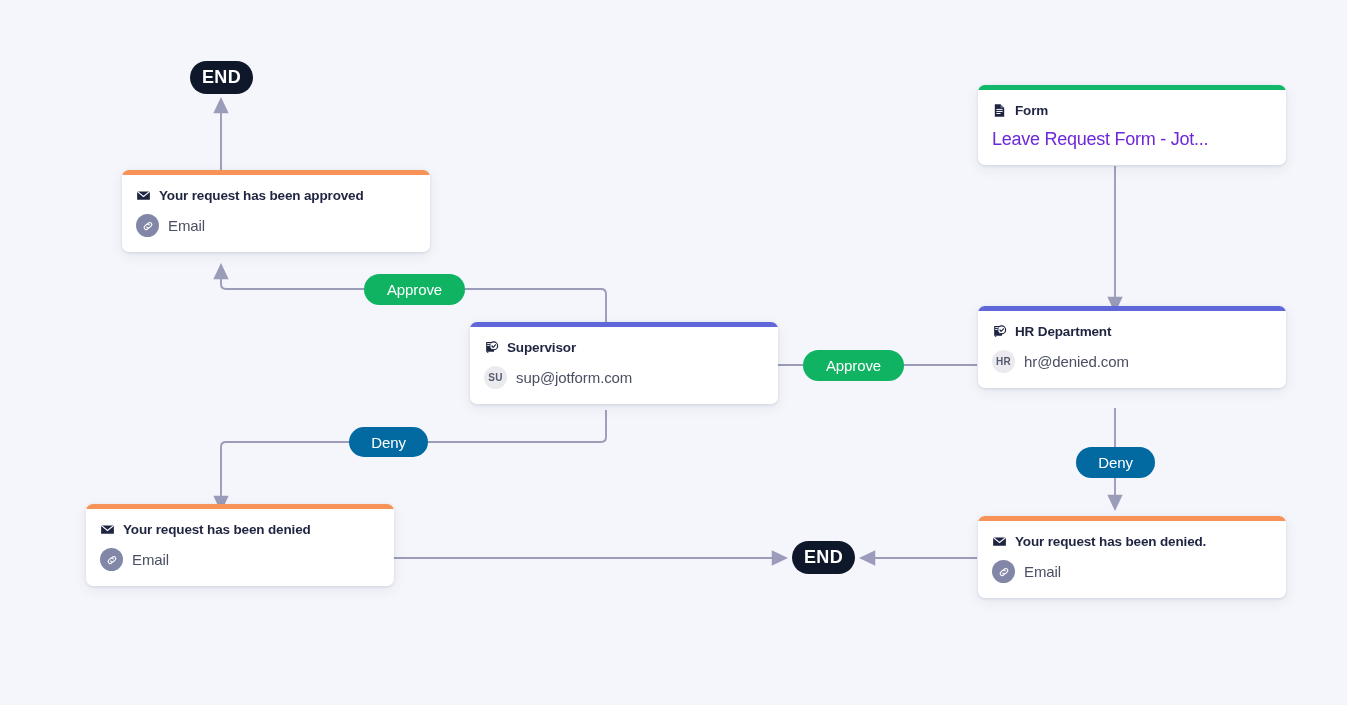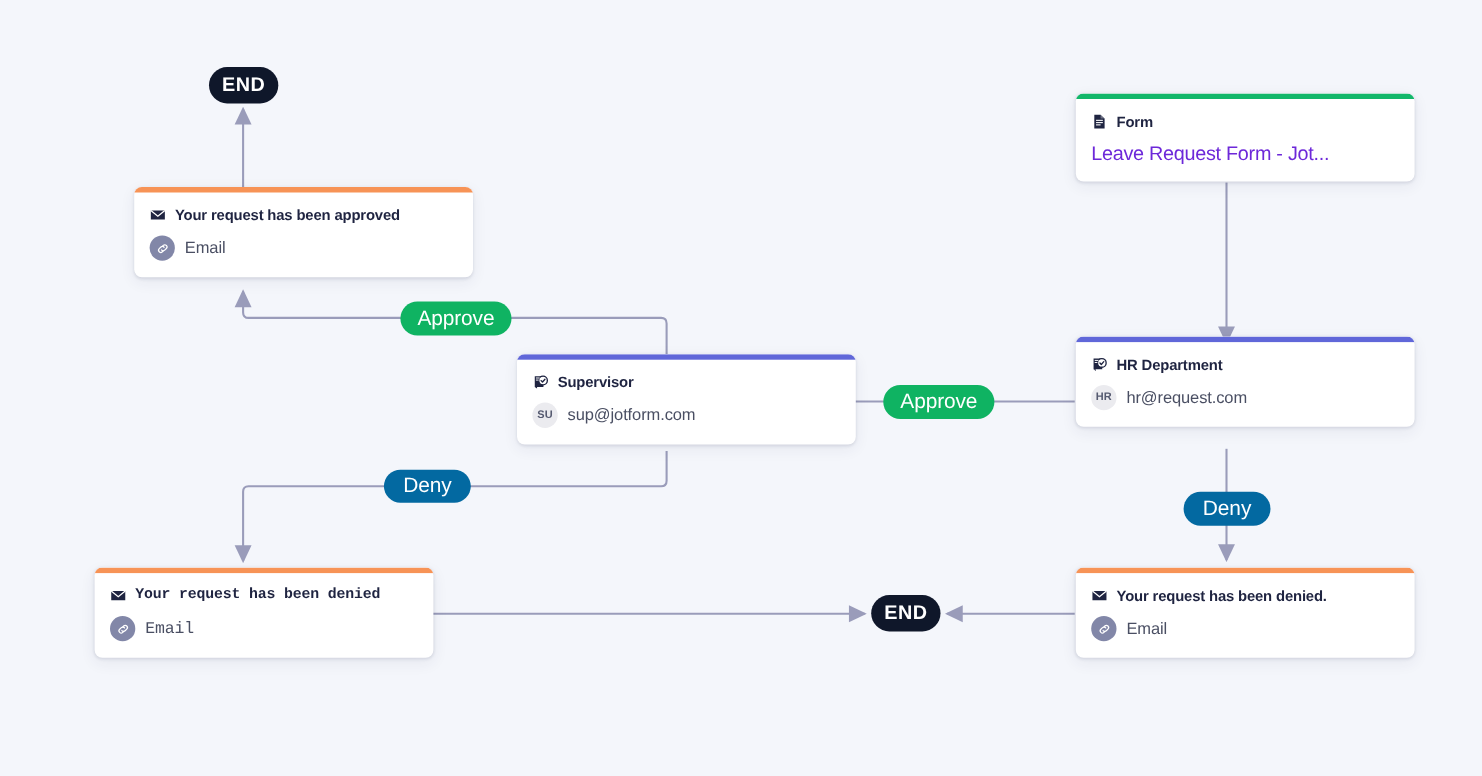--- a/index.html
+++ b/index.html
@@ -106,21 +106,21 @@
   }
 
   
   .pill {
     position: absolute;
     display: flex;
     align-items: center;
     justify-content: center;
     border-radius: 999px;
     color: #ffffff;
-    font-size: 19px;
+    font-size: 15px;
     letter-spacing: -0.1px;
     white-space: nowrap;
   }
   .pill.approve { background: #0fb362; }
   .pill.deny    { background: #0369a1; }
   .pill.endnode {
     background: #0f172a;
     font-size: 18px;
     font-weight: 700;
     letter-spacing: 0.4px;
@@ -196,21 +196,21 @@
             <circle cx="10.3" cy="6.3" r="4.2" fill="#ffffff" stroke="#1f2441" stroke-width="1.3"></circle>
             <path d="M8.5 6.4l1.3 1.4 2.4-2.7" fill="none" stroke="#1f2441" stroke-width="1.3" stroke-linecap="round" stroke-linejoin="round"></path>
             <rect x="3.4" y="3.4" width="3.6" height="0.95" fill="#ffffff"></rect>
             <rect x="3.4" y="5.4" width="2.6" height="0.95" fill="#ffffff"></rect>
           </svg>
         </span>
         <span class="card-title">HR Department</span>
       </div>
       <div class="card-sub">
         <span class="avatar">HR</span>
-        <span class="sub-text">hr@request.com</span>
+        <span class="sub-text">hr@denied.com</span>
       </div>
     </div>
   </div>
 
   <div class="node-card" style="left:470px; top:322px;">
     <div class="card-bar" style="background:#6067d9;"></div>
     <div class="card-body">
       <div class="card-head">
         <span class="glyph">
           <svg viewBox="0 0 16 16">
@@ -248,21 +248,21 @@
           <svg viewBox="0 0 16 16" fill="none" stroke="#ffffff" stroke-width="1.5" stroke-linecap="round">
             <path d="M6.4 9.6a2.6 2.6 0 0 0 3.9.3l2-2a2.65 2.65 0 0 0-3.75-3.75l-1.1 1.1"></path>
             <path d="M9.6 6.4a2.6 2.6 0 0 0-3.9-.3l-2 2a2.65 2.65 0 0 0 3.75 3.75l1.1-1.1"></path>
           </svg>
         </span>
         <span class="sub-text">Email</span>
       </div>
     </div>
   </div>
 
-  <div class="node-card" style="left:86px; top:516px;font-family:Liberation Mono, monospace;">
+  <div class="node-card" style="left:86px; top:504px;">
     <div class="card-bar" style="background:#f79356;"></div>
     <div class="card-body">
       <div class="card-head">
         <span class="glyph">
           <svg viewBox="0 0 16 16" fill="#1f2441">
             <path d="M1.2 3.6h13.6v8.8H1.2z"></path>
             <path d="M1.2 3.6L8 9.1l6.8-5.5" fill="none" stroke="#ffffff" stroke-width="1.25"></path>
           </svg>
         </span>
         <span class="card-title">Your request has been denied</span>

